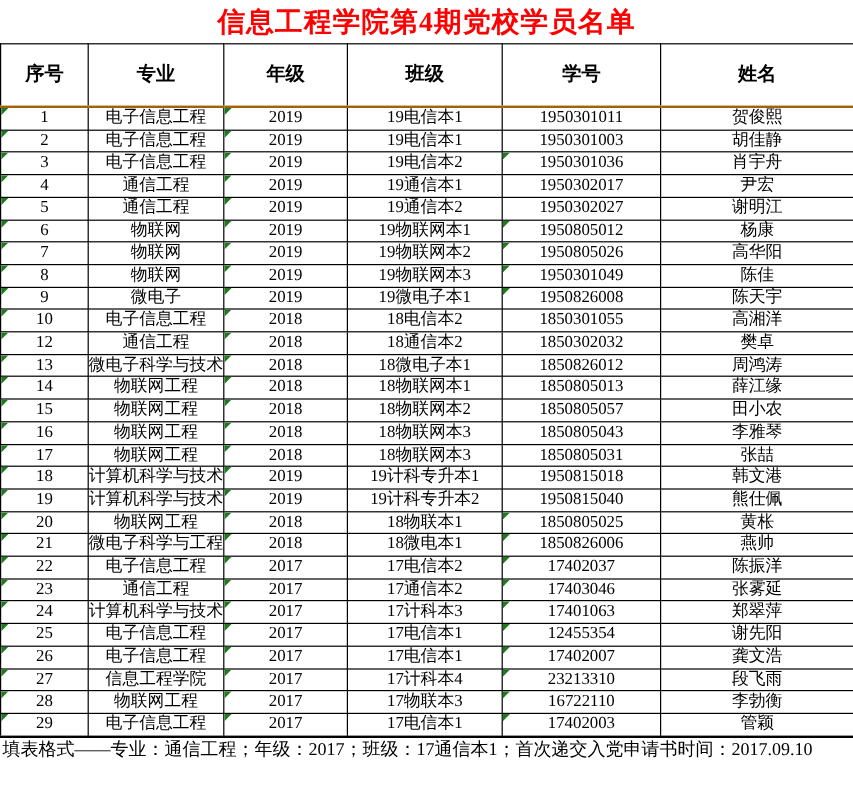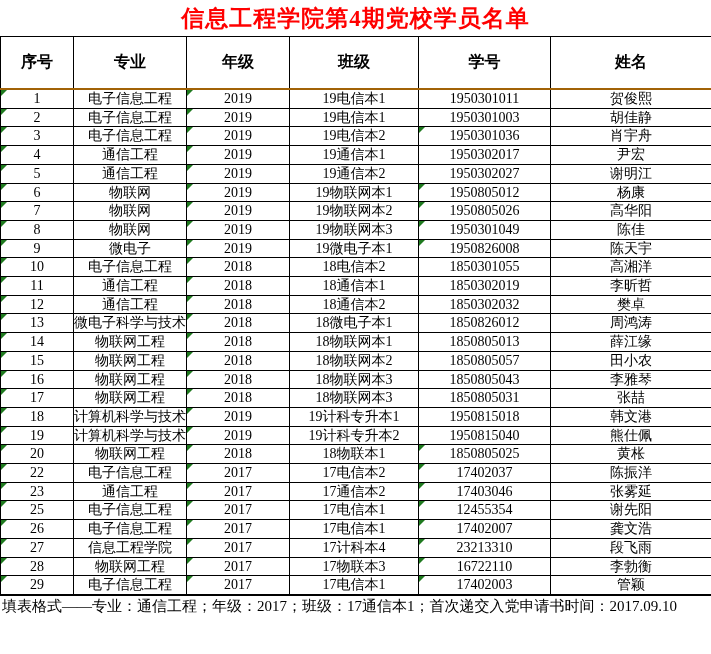--- a/index.html
+++ b/index.html
@@ -126,28 +126,20 @@
       </tr>
       <tr>
         <td><span class="tri"></span><span>10</span></td>
         <td><span>电子信息工程</span></td>
         <td><span class="tri"></span><span>2018</span></td>
         <td><span>18电信本2</span></td>
         <td><span>1850301055</span></td>
         <td><span>高湘洋</span></td>
       </tr>
       <tr>
-        <td><span class="tri"></span><span>11</span></td>
-        <td><span>通信工程</span></td>
-        <td><span class="tri"></span><span>2018</span></td>
-        <td><span>18通信本1</span></td>
-        <td><span>1850302019</span></td>
-        <td><span>李昕哲</span></td>
-      </tr>
-      <tr>
         <td><span class="tri"></span><span>12</span></td>
         <td><span>通信工程</span></td>
         <td><span class="tri"></span><span>2018</span></td>
         <td><span>18通信本2</span></td>
         <td><span>1850302032</span></td>
         <td><span>樊卓</span></td>
       </tr>
       <tr>
         <td><span class="tri"></span><span>13</span></td>
         <td><span>微电子科学与技术</span></td>
@@ -206,36 +198,52 @@
       </tr>
       <tr>
         <td><span class="tri"></span><span>20</span></td>
         <td><span>物联网工程</span></td>
         <td><span class="tri"></span><span>2018</span></td>
         <td><span>18物联本1</span></td>
         <td><span class="tri"></span><span>1850805025</span></td>
         <td><span>黄枨</span></td>
       </tr>
       <tr>
+        <td><span class="tri"></span><span>21</span></td>
+        <td><span>微电子科学与工程</span></td>
+        <td><span class="tri"></span><span>2018</span></td>
+        <td><span>18微电本1</span></td>
+        <td><span class="tri"></span><span>1850826006</span></td>
+        <td><span>燕帅</span></td>
+      </tr>
+      <tr>
         <td><span class="tri"></span><span>22</span></td>
         <td><span>电子信息工程</span></td>
         <td><span class="tri"></span><span>2017</span></td>
         <td><span>17电信本2</span></td>
         <td><span class="tri"></span><span>17402037</span></td>
         <td><span>陈振洋</span></td>
       </tr>
       <tr>
         <td><span class="tri"></span><span>23</span></td>
         <td><span>通信工程</span></td>
         <td><span class="tri"></span><span>2017</span></td>
         <td><span>17通信本2</span></td>
         <td><span class="tri"></span><span>17403046</span></td>
         <td><span>张雾延</span></td>
       </tr>
       <tr>
+        <td><span class="tri"></span><span>24</span></td>
+        <td><span>计算机科学与技术</span></td>
+        <td><span class="tri"></span><span>2017</span></td>
+        <td><span>17计科本3</span></td>
+        <td><span class="tri"></span><span>17401063</span></td>
+        <td><span>郑翠萍</span></td>
+      </tr>
+      <tr>
         <td><span class="tri"></span><span>25</span></td>
         <td><span>电子信息工程</span></td>
         <td><span class="tri"></span><span>2017</span></td>
         <td><span>17电信本1</span></td>
         <td><span class="tri"></span><span>12455354</span></td>
         <td><span>谢先阳</span></td>
       </tr>
       <tr>
         <td><span class="tri"></span><span>26</span></td>
         <td><span>电子信息工程</span></td>

